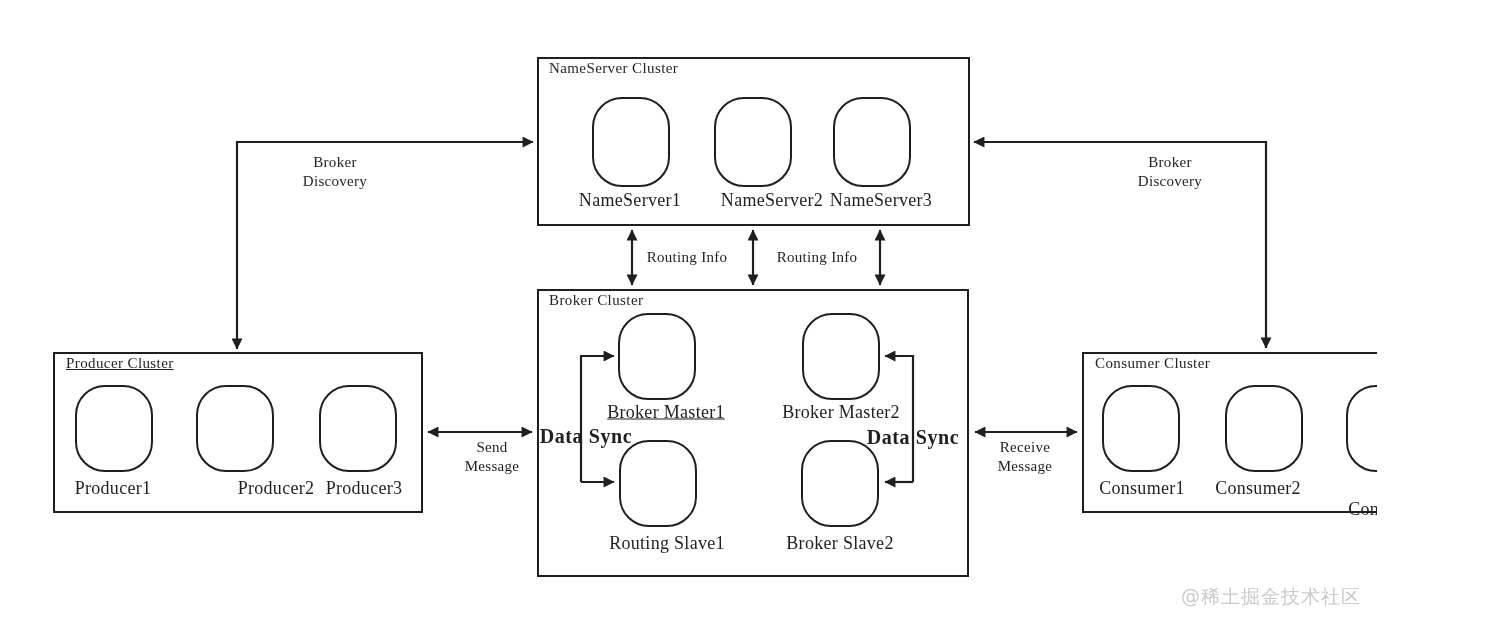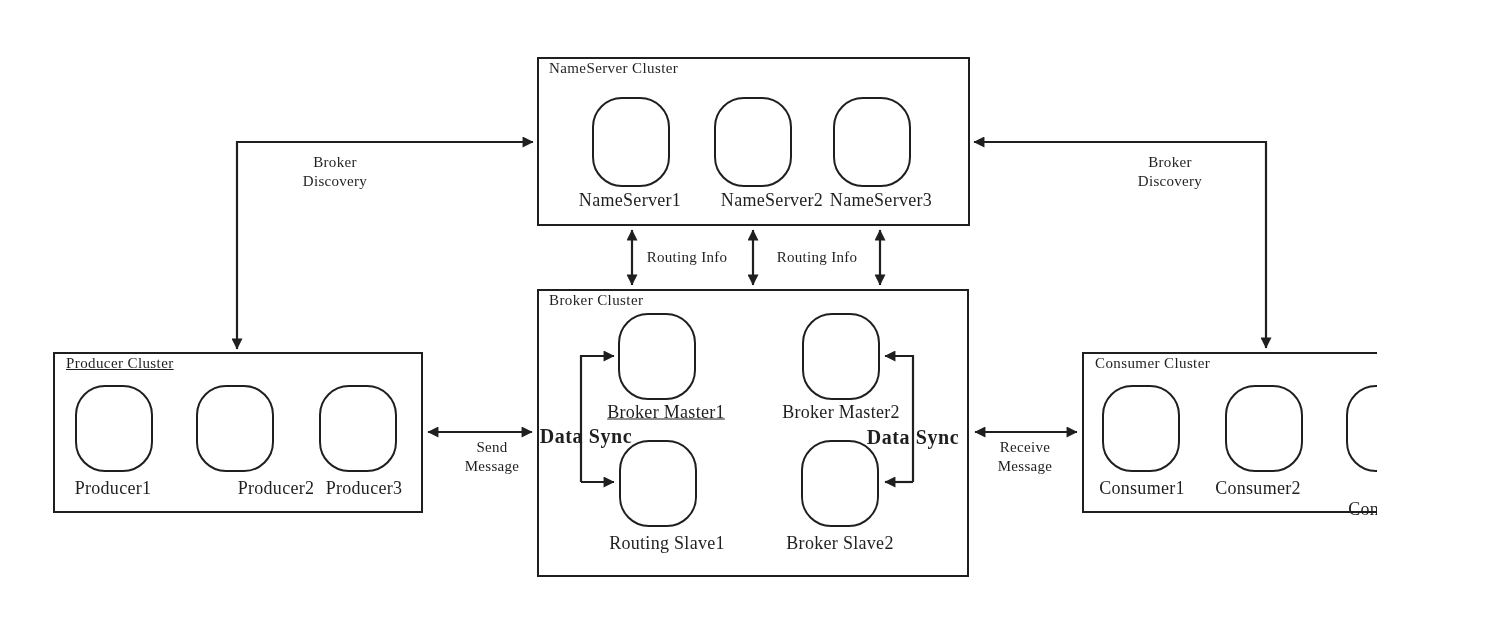--- a/index.html
+++ b/index.html
@@ -140,13 +140,14 @@
     <span>Send</span><br>
     <span>Message</span>
   </div>
   <div class="edge-label" style="left:1025px;top:457px;">
     <span>Receive</span><br>
     <span>Message</span>
   </div>
   <div class="edge-label bold" style="left:586px;top:436px;">Data Sync</div>
   <div class="edge-label bold" style="left:913px;top:437px;">Data Sync</div>
 
+  <div class="watermark">@稀土掘金技术社区</div>
 </div>
 
 </body></html>

